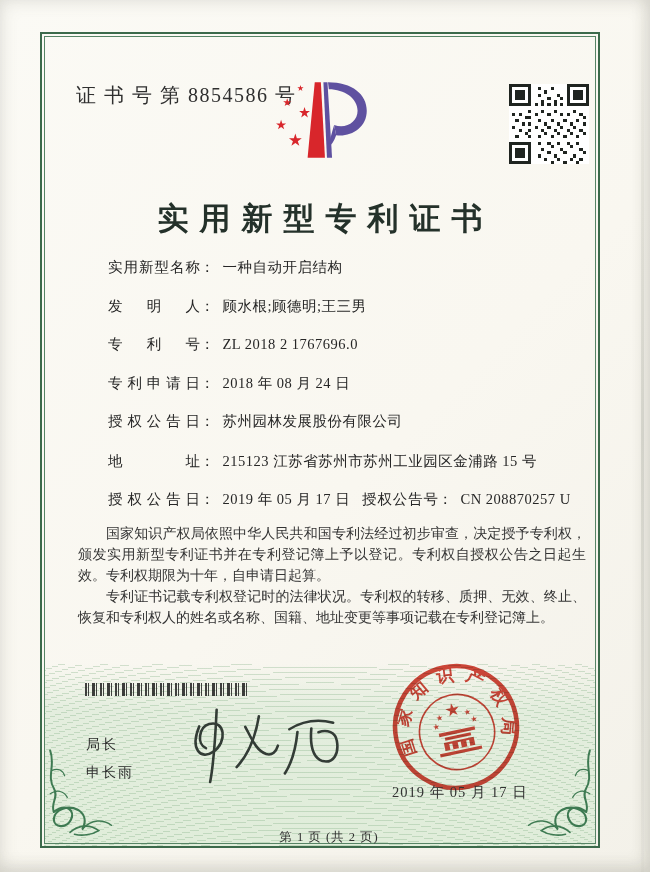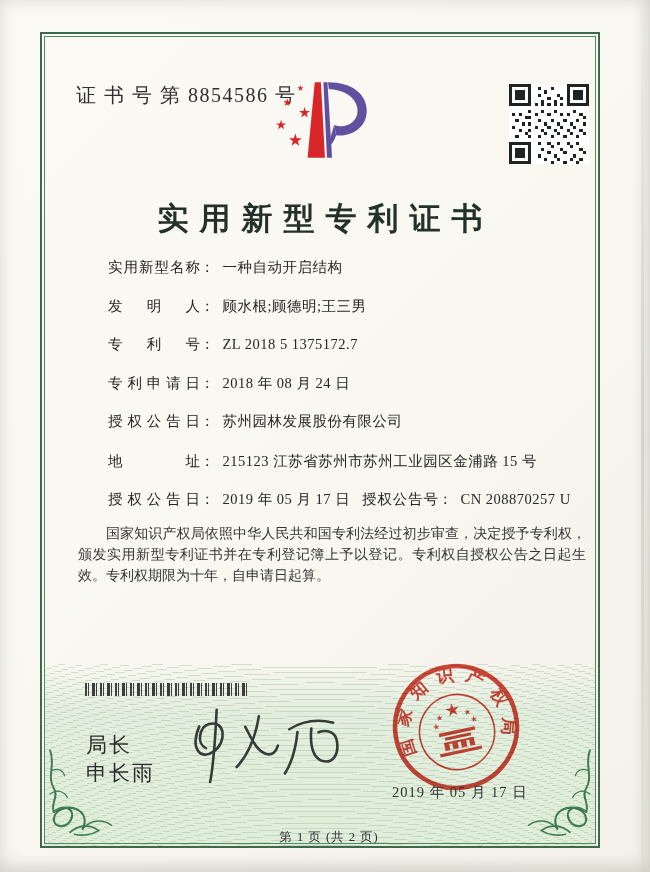--- a/index.html
+++ b/index.html
@@ -59,21 +59,21 @@
     position:absolute;left:44px;right:54px;top:664px;bottom:26px;
     background:
       repeating-radial-gradient(140% 120% at 50% 260%, rgba(118,168,122,.30) 0 1px, rgba(0,0,0,0) 1px 6px),
       linear-gradient(180deg, rgba(226,238,222,0) 0px, rgba(224,236,219,.85) 46px, #e0edda 100%);
   }
   .orn{position:absolute;width:72px;height:100px;bottom:26px;}
   .orn-left{left:43px;}
   .orn-right{right:53px;transform:scaleX(-1);}
   .signer{
     position:absolute;left:86px;top:731px;
-    font-size:21px;color:#2c2c2c;line-height:28px;letter-spacing:2px;
+    font-size:14px;color:#2c2c2c;line-height:28px;letter-spacing:2px;
   }
   .signature{position:absolute;left:178px;top:702px;width:180px;height:92px;transform:rotate(-2deg);}
   .seal{position:absolute;left:390px;top:661px;width:132px;height:132px;transform:rotate(-12deg);opacity:.93;mix-blend-mode:multiply;}
   .seal-date{
     position:absolute;left:392px;top:783px;
     font-size:14.5px;color:#333;letter-spacing:1px;
   }
   .footer{
     position:absolute;left:40px;right:50px;top:829px;text-align:center;
     font-size:12.5px;color:#2e2e2e;letter-spacing:1px;padding-left:18px;
@@ -127,40 +127,41 @@
 
   <h1 class="title" style="margin:12px;">实用新型专利证书</h1>
 
   <div class="row" style="top:258px">
     <span class="lab">实用新型名称</span><span class="colon">：</span><span class="val">一种自动开启结构</span>
   </div>
   <div class="row" style="top:297px">
     <span class="lab">发明人</span><span class="colon">：</span><span class="val">顾水根;顾德明;王三男</span>
   </div>
   <div class="row" style="top:335px">
-    <span class="lab">专利号</span><span class="colon">：</span><span class="val">ZL 2018 5 1375172.7</span>
+    <span class="lab">专利号</span><span class="colon">：</span><span class="val">ZL 2018 2 1767696.0</span>
   </div>
   <div class="row" style="top:374px">
     <span class="lab">专利申请日</span><span class="colon">：</span><span class="val">2018 年 08 月 24 日</span>
   </div>
   <div class="row" style="top:412px">
     <span class="lab">授权公告日</span><span class="colon">：</span><span class="val">苏州园林发展股份有限公司</span>
   </div>
   <div class="row" style="top:452px">
     <span class="lab">地址</span><span class="colon">：</span><span class="val">215123 江苏省苏州市苏州工业园区金浦路 15 号</span>
   </div>
   <div class="row" style="top:490px">
     <span class="lab">授权公告日</span><span class="colon">：</span><span class="val">2019 年 05 月 17 日</span>
     <span class="pair2">
       <span class="lab" style="width:76px">授权公告号</span><span class="colon">：</span><span class="val">CN 208870257 U</span>
     </span>
   </div>
 
   <div class="paras">
     <p>国家知识产权局依照中华人民共和国专利法经过初步审查，决定授予专利权，颁发实用新型专利证书并在专利登记簿上予以登记。专利权自授权公告之日起生效。专利权期限为十年，自申请日起算。</p>
+    <p>专利证书记载专利权登记时的法律状况。专利权的转移、质押、无效、终止、恢复和专利权人的姓名或名称、国籍、地址变更等事项记载在专利登记簿上。</p>
   </div>
 
   <div class="barcode"></div>
 
   <svg class="orn orn-left" viewBox="0 0 80 105">
     <g fill="none" stroke="#3e7a52" stroke-linecap="round">
       <path stroke-width="2.2" d="M8,2 C14,18 4,30 12,44 C18,54 8,60 12,70"></path>
       <path stroke-width="2.4" d="M12,70 C26,60 36,68 31,79 C26,89 12,88 12,78 C13,68 27,62 39,68 C47,73 48,81 44,89"></path>
       <path stroke-width="1.8" d="M30,93 C40,84 53,84 62,91 C54,96 43,97 35,95"></path>
       <path stroke-width="1.7" d="M44,89 C54,78 67,78 76,85"></path>

